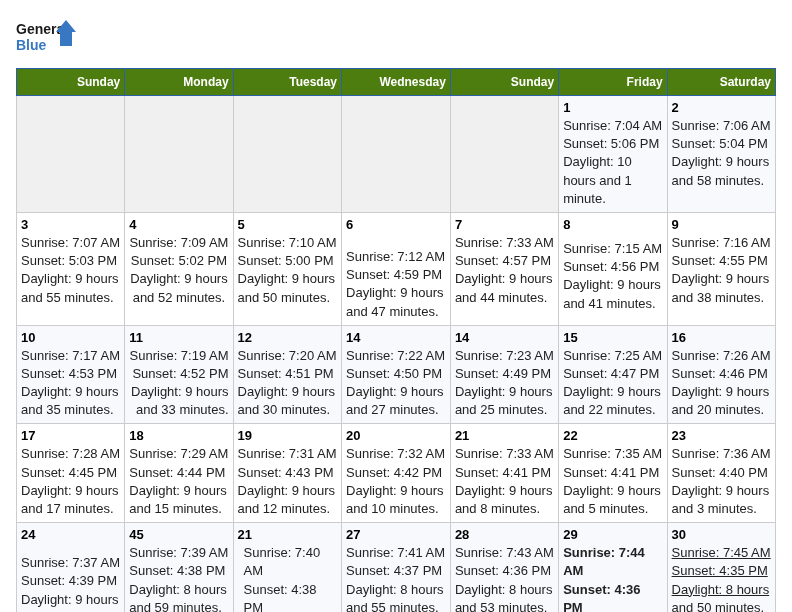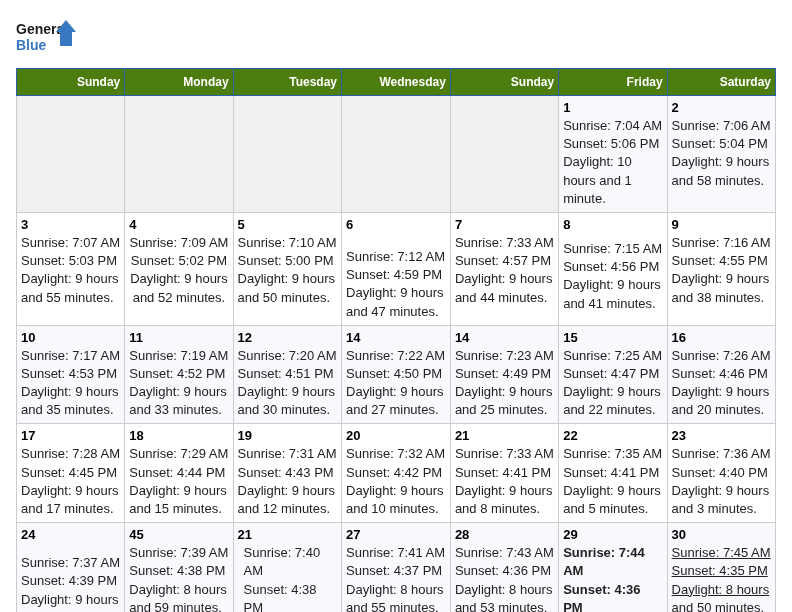--- a/index.html
+++ b/index.html
@@ -166,21 +166,21 @@
       </tr>
       <tr>
         <td>
           <div class="day-num">10</div>
           <div class="day-info" style="white-space: pre-line;">Sunrise: 7:17 AM
 Sunset: 4:53 PM
 Daylight: 9 hours and 35 minutes.</div>
         </td>
         <td>
           <div class="day-num">11</div>
-          <div class="day-info" style="white-space: pre-line;">Sunrise: 7:19 AM
+          <div class="day-info" style="white-space: pre-line; text-align: right;">Sunrise: 7:19 AM
 Sunset: 4:52 PM
 Daylight: 9 hours and 33 minutes.</div>
         </td>
         <td>
           <div class="day-num">12</div>
           <div class="day-info" style="white-space: pre-line;">Sunrise: 7:20 AM
 Sunset: 4:51 PM
 Daylight: 9 hours and 30 minutes.</div>
         </td>
         <td>

